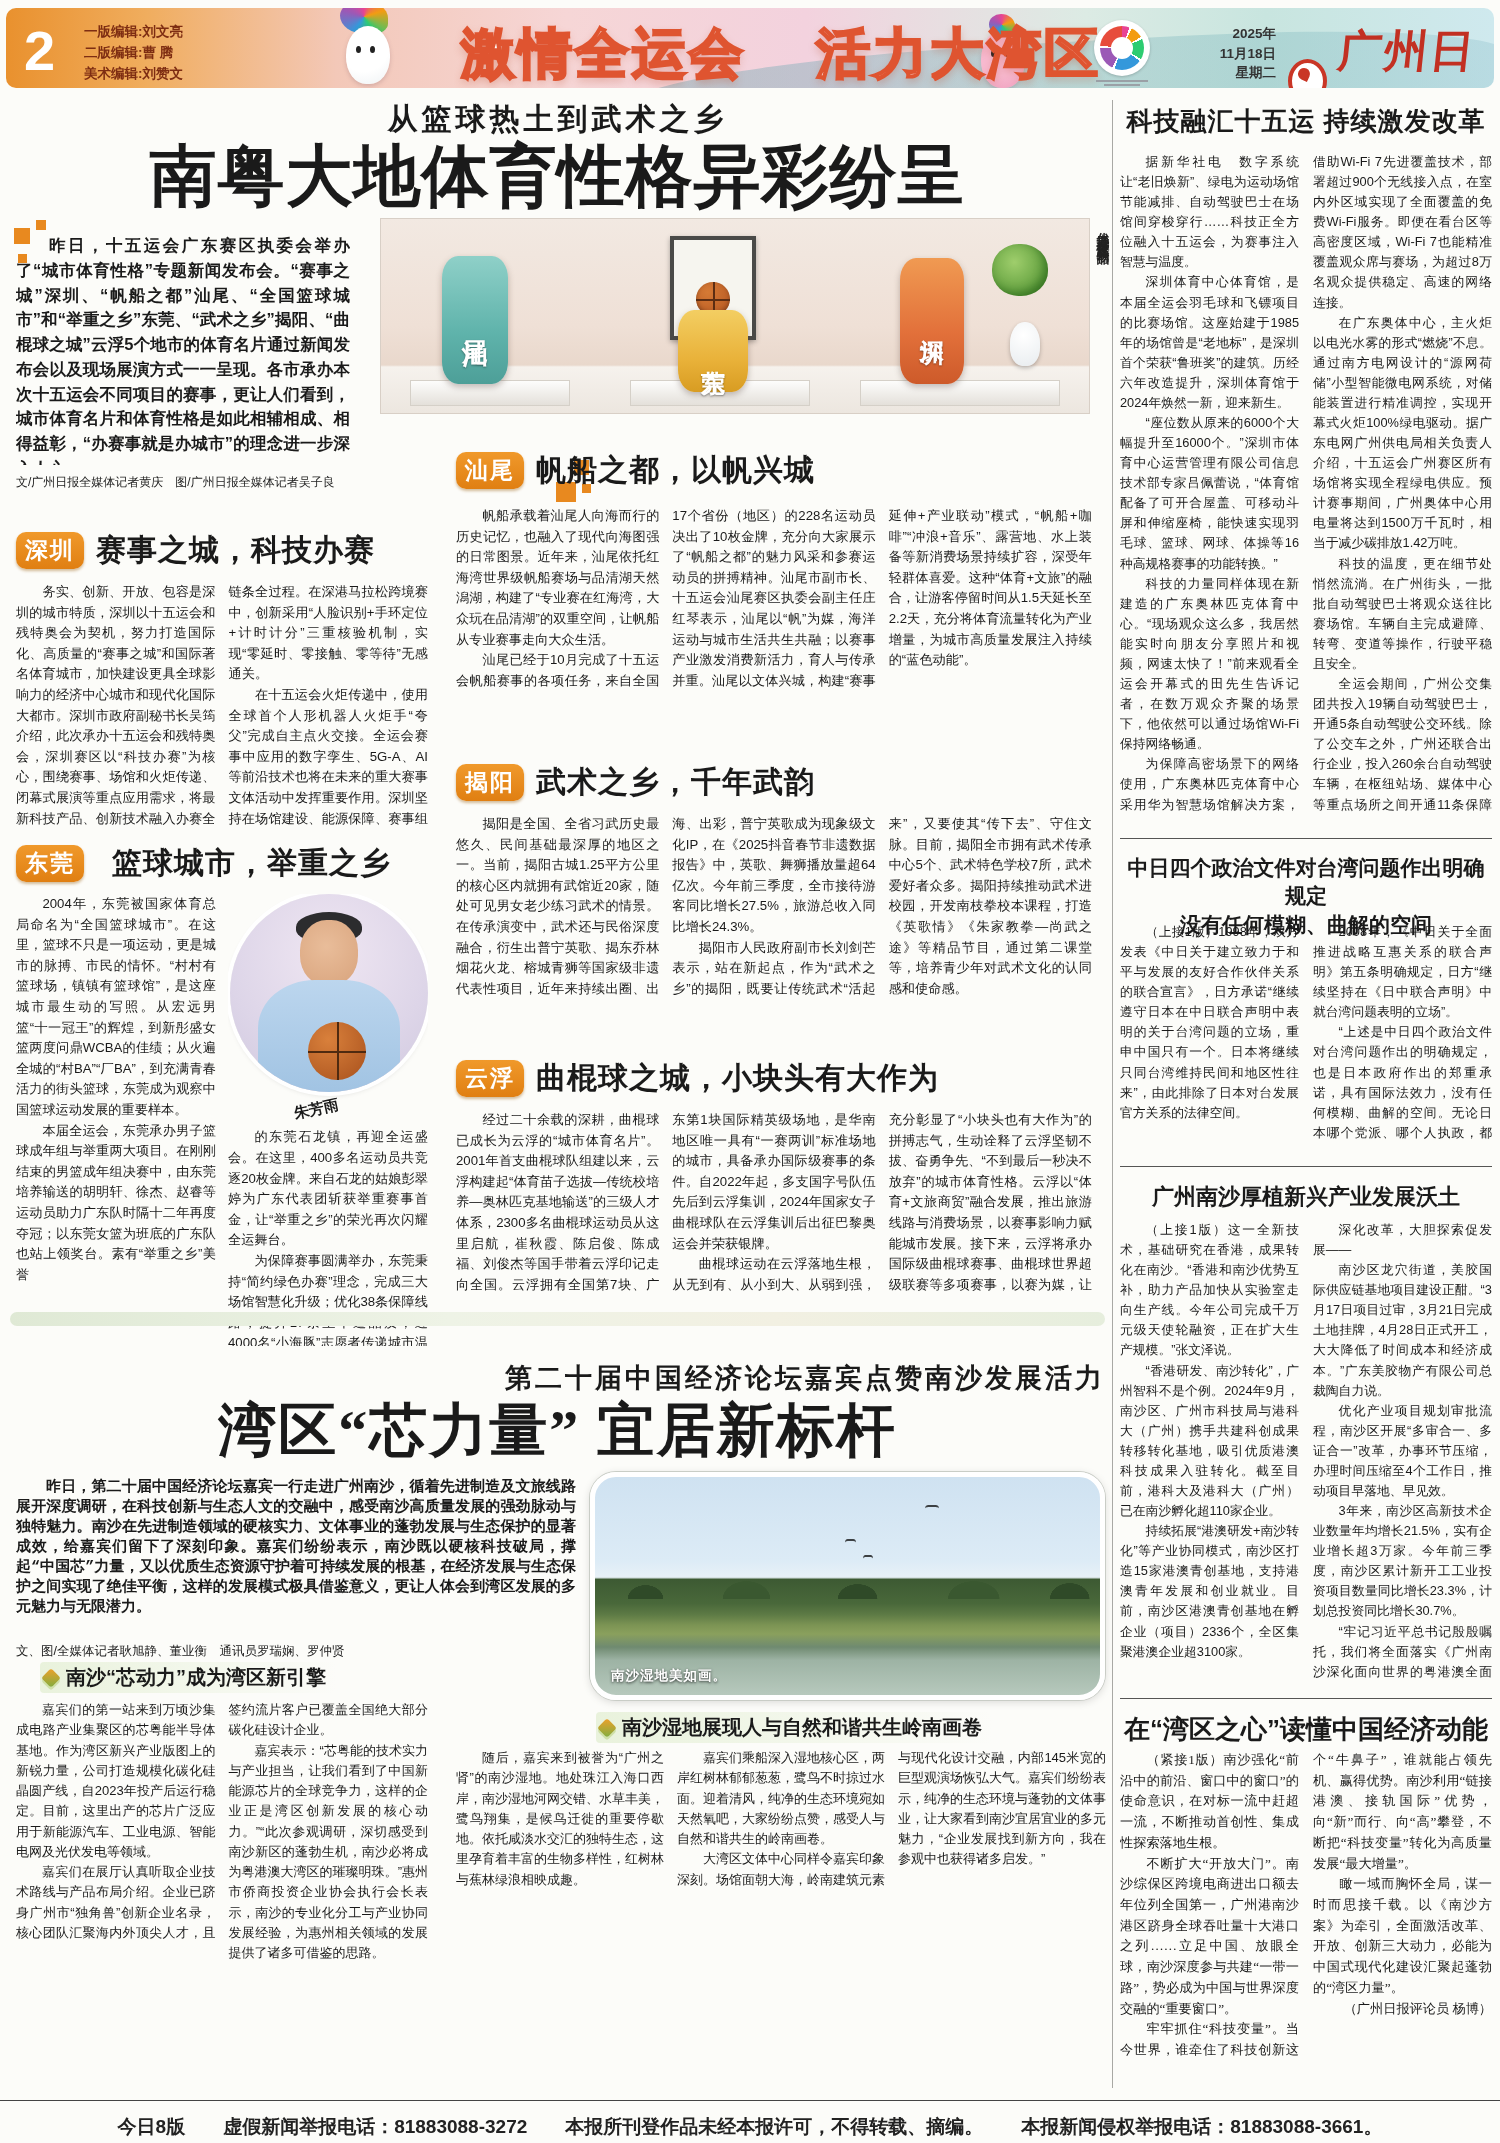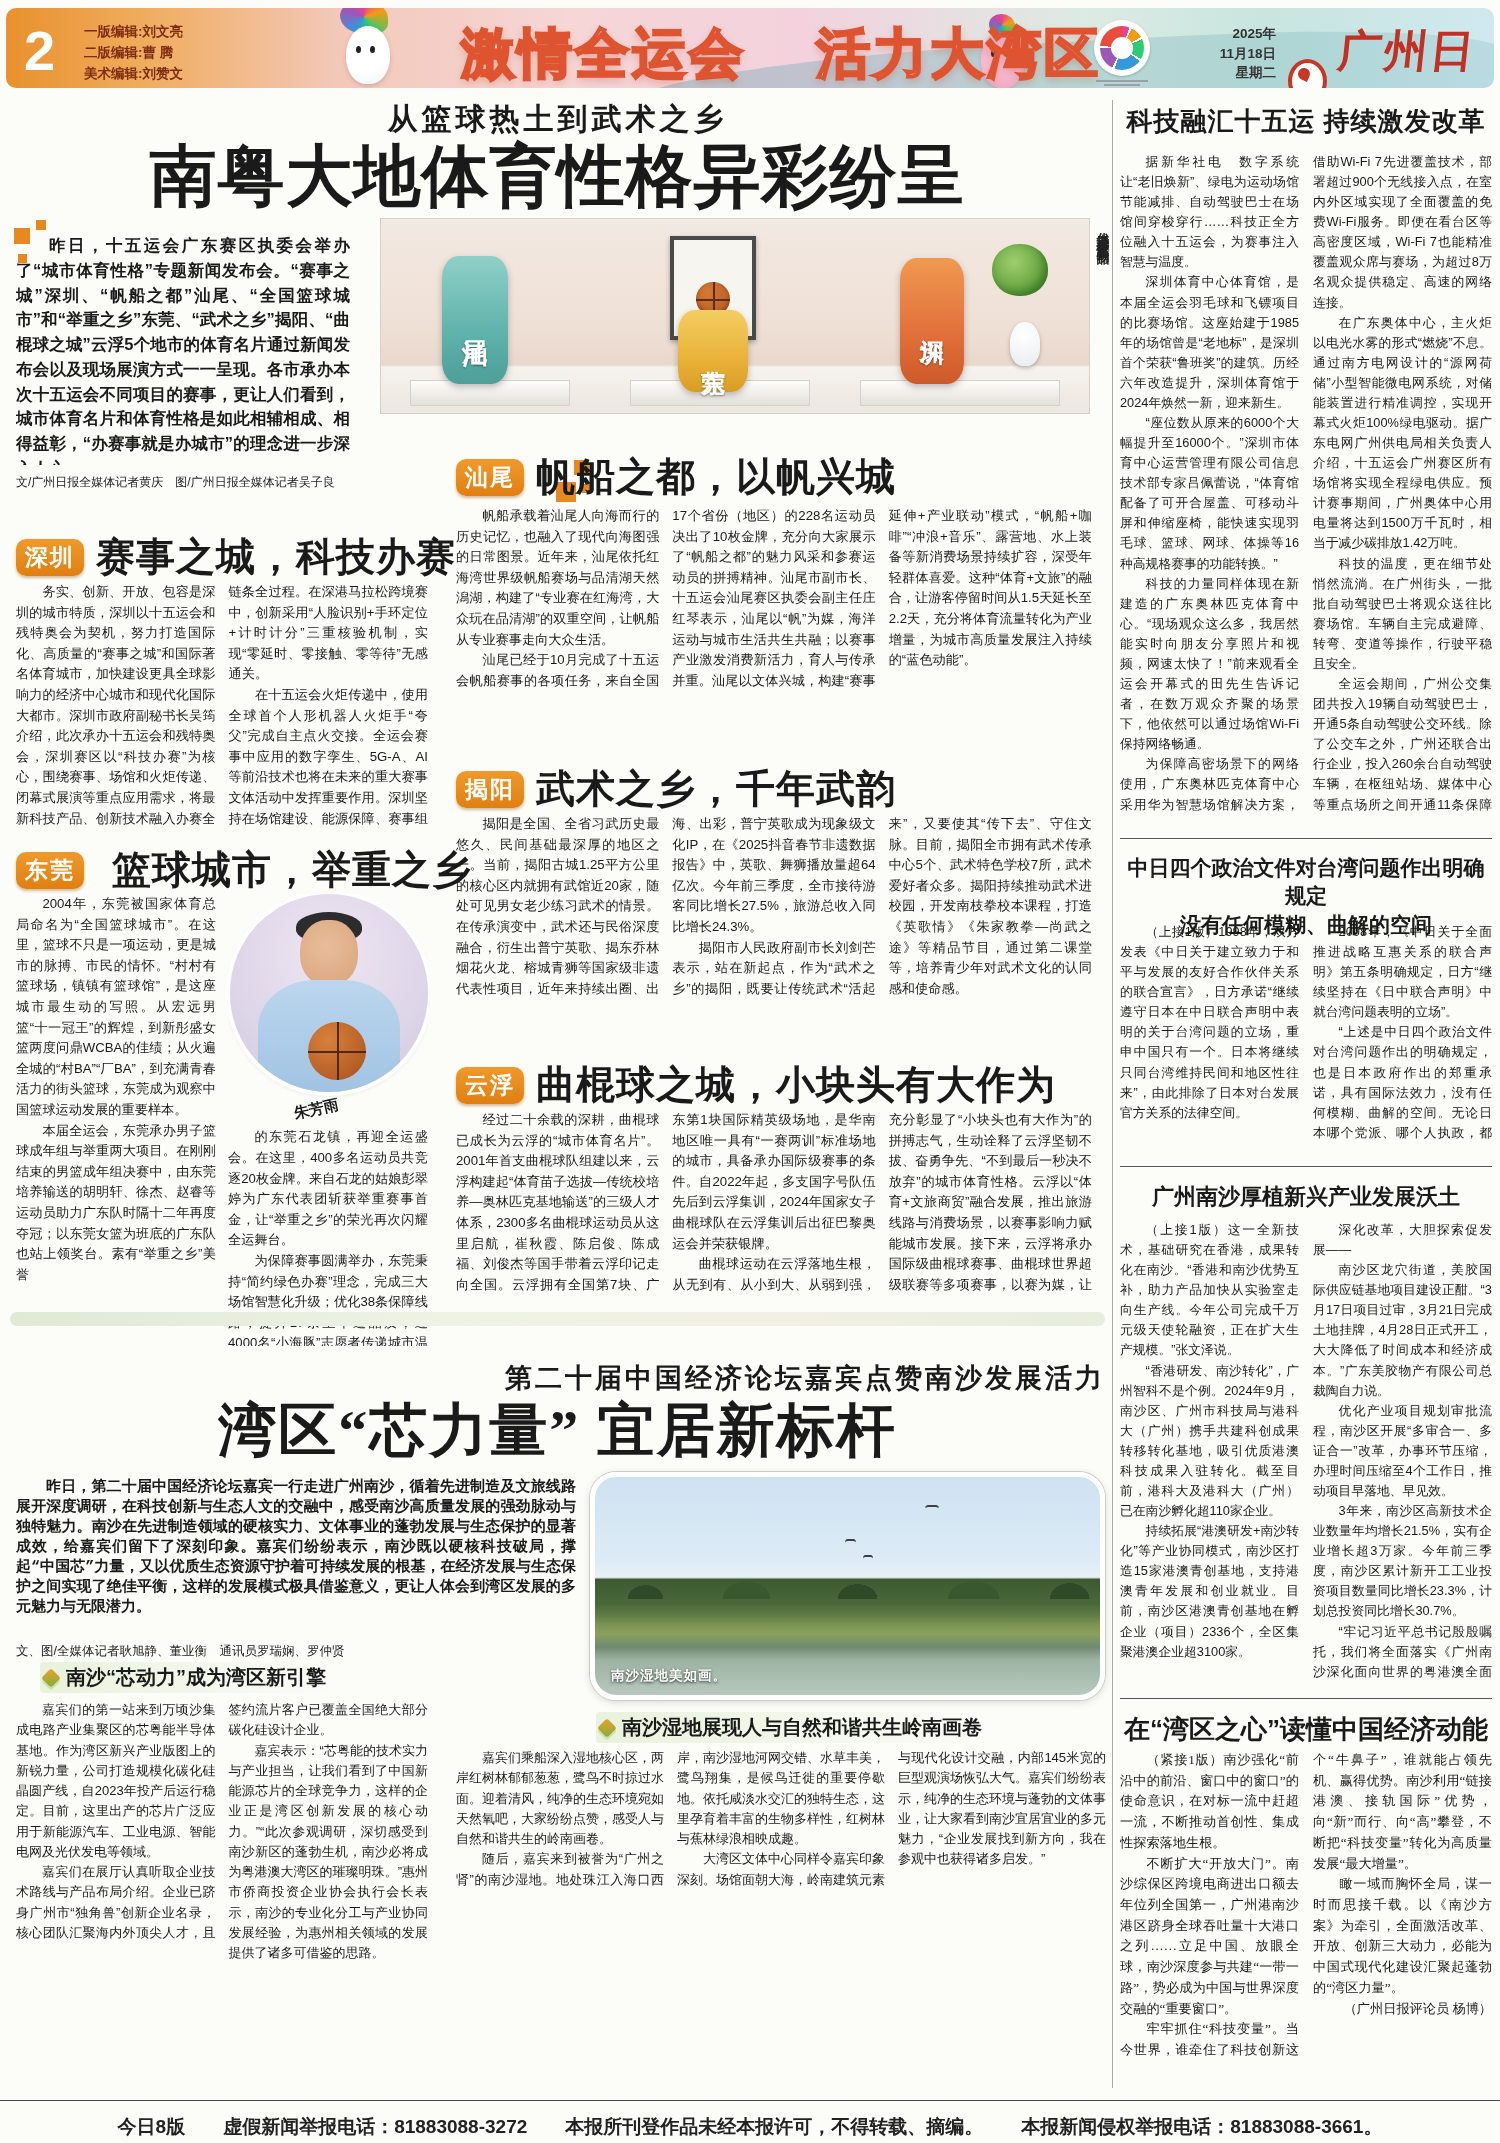--- a/index.html
+++ b/index.html
@@ -49,21 +49,21 @@
   .bball { position:absolute; width:34px; height:34px; border-radius:50%; background:radial-gradient(circle at 35% 30%,#d57a35,#b35420); box-shadow:inset 0 -2px 4px rgba(0,0,0,.3); }
   .bball:before { content:""; position:absolute; left:50%; top:0; width:1.5px; height:100%; background:#5c2d12; }
   .bball:after { content:""; position:absolute; top:50%; left:0; height:1.5px; width:100%; background:#5c2d12; }
   .lionhead { position:absolute; width:56px; height:52px; border-radius:48%; background:radial-gradient(circle at 40% 35%,#9fce6c,#5f9e3c 70%,#46802c); box-shadow:inset -4px -4px 8px rgba(0,60,0,.35); }
   .mini-mascot { position:absolute; width:30px; height:44px; background:radial-gradient(circle at 45% 30%,#fff,#e8ecef); border-radius:48% 48% 42% 42%; box-shadow:0 2px 4px rgba(0,0,0,.25); }
   .photo-cap-v { position:absolute; left:1094px; top:222px; height:192px; writing-mode:vertical-rl; font-size:12.5px; font-weight:700; color:#222; letter-spacing:2px; }
 
   
   .sec-head { position:absolute; display:flex; align-items:center; gap:12px; }
   .badge { background:linear-gradient(180deg,#f0992b,#e07f12); color:#fff; font-weight:900; font-size:23px; padding:3px 9px; border-radius:10px; letter-spacing:2px; box-shadow:0 2px 3px rgba(150,90,10,.4); }
-  .sec-title { font-size:39px; font-weight:900; letter-spacing:1px; }
+  .sec-title { font-size:30px; font-weight:900; letter-spacing:1px; }
   .body-cols { position:absolute; font-size:13.2px; line-height:1.56; text-align:justify; overflow:hidden; column-gap:13px; }
   .col { position:absolute; font-size:13.2px; line-height:1.56; text-align:justify; overflow:hidden; }
 
   
   .photo-zhu { width:198px; height:198px; border-radius:50%; position:relative; overflow:hidden; background:radial-gradient(circle at 50% 30%,#efe6f2 0,#ddd5e8 60%,#cfc8de); margin:0 0 4px 2px; box-shadow:0 0 0 4px #fff,0 2px 6px rgba(0,0,0,.2); }
   .zhu-head { position:absolute; left:70px; top:26px; width:58px; height:66px; border-radius:46%; background:radial-gradient(circle at 45% 40%,#e9bd9a,#d8a37c); }
   .zhu-hair { position:absolute; left:66px; top:18px; width:66px; height:30px; border-radius:50% 50% 40% 40%; background:#2c2c2e; }
   .zhu-body { position:absolute; left:28px; top:86px; width:142px; height:120px; border-radius:40% 40% 0 0; background:linear-gradient(180deg,#bcd6ee,#9fc2e2); }
   .zhu-ball { position:absolute; left:78px; top:128px; width:58px; height:58px; border-radius:50%; background:radial-gradient(circle at 35% 30%,#d9803b,#a8511d); }
   .zhu-ball:before { content:""; position:absolute; left:50%; top:0; width:2px; height:100%; background:#4f2a10; }
@@ -265,22 +265,22 @@
       <p>嘉宾们的第一站来到万顷沙集成电路产业集聚区的芯粤能半导体基地。作为湾区新兴产业版图上的新锐力量，公司打造规模化碳化硅晶圆产线，自2023年投产后运行稳定。目前，这里出产的芯片广泛应用于新能源汽车、工业电源、智能电网及光伏发电等领域。</p>
       <p>嘉宾们在展厅认真听取企业技术路线与产品布局介绍。企业已跻身广州市“独角兽”创新企业名录，核心团队汇聚海内外顶尖人才，且签约流片客户已覆盖全国绝大部分碳化硅设计企业。</p>
       <p>嘉宾表示：“芯粤能的技术实力与产业担当，让我们看到了中国新能源芯片的全球竞争力，这样的企业正是湾区创新发展的核心动力。”“此次参观调研，深切感受到南沙新区的蓬勃生机，南沙必将成为粤港澳大湾区的璀璨明珠。”惠州市侨商投资企业协会执行会长表示，南沙的专业化分工与产业协同发展经验，为惠州相关领域的发展提供了诸多可借鉴的思路。</p>
     </div>
 
   <div class="sub-head" style="left:596px;top:1712px;">
     <span class="marker-ico"></span>
     <span>南沙湿地展现人与自然和谐共生岭南画卷</span>
   </div>
   <div class="body-cols" style="left:456px;top:1748px;width:650px;height:310px;column-count:3;font-size:13px;">
+      <p>随后，嘉宾来到被誉为“广州之肾”的南沙湿地。地处珠江入海口西岸，南沙湿地河网交错、水草丰美，鹭鸟翔集，是候鸟迁徙的重要停歇地。依托咸淡水交汇的独特生态，这里孕育着丰富的生物多样性，红树林与蕉林绿浪相映成趣。</p>
       <p>嘉宾们乘船深入湿地核心区，两岸红树林郁郁葱葱，鹭鸟不时掠过水面。迎着清风，纯净的生态环境宛如天然氧吧，大家纷纷点赞，感受人与自然和谐共生的岭南画卷。</p>
-      <p>随后，嘉宾来到被誉为“广州之肾”的南沙湿地。地处珠江入海口西岸，南沙湿地河网交错、水草丰美，鹭鸟翔集，是候鸟迁徙的重要停歇地。依托咸淡水交汇的独特生态，这里孕育着丰富的生物多样性，红树林与蕉林绿浪相映成趣。</p>
       <p>大湾区文体中心同样令嘉宾印象深刻。场馆面朝大海，岭南建筑元素与现代化设计交融，内部145米宽的巨型观演场恢弘大气。嘉宾们纷纷表示，纯净的生态环境与蓬勃的文体事业，让大家看到南沙宜居宜业的多元魅力，“企业发展找到新方向，我在参观中也获得诸多启发。”</p>
     </div>
 
   <div class="v-divider"></div>
 
   <div class="rail-h1" style="top:104px;">科技融汇十五运 持续激发改革</div>
   <div class="rail-body" style="top:152px;height:672px;">
       <p>据新华社电　数字系统让“老旧焕新”、绿电为运动场馆节能减排、自动驾驶巴士在场馆间穿梭穿行……科技正全方位融入十五运会，为赛事注入智慧与温度。</p>
       <p>深圳体育中心体育馆，是本届全运会羽毛球和飞镖项目的比赛场馆。这座始建于1985年的场馆曾是“老地标”，是深圳首个荣获“鲁班奖”的建筑。历经六年改造提升，深圳体育馆于2024年焕然一新，迎来新生。</p>
       <p>“座位数从原来的6000个大幅提升至16000个。”深圳市体育中心运营管理有限公司信息技术部专家吕佩蕾说，“体育馆配备了可开合屋盖、可移动斗屏和伸缩座椅，能快速实现羽毛球、篮球、网球、体操等16种高规格赛事的功能转换。”</p>

